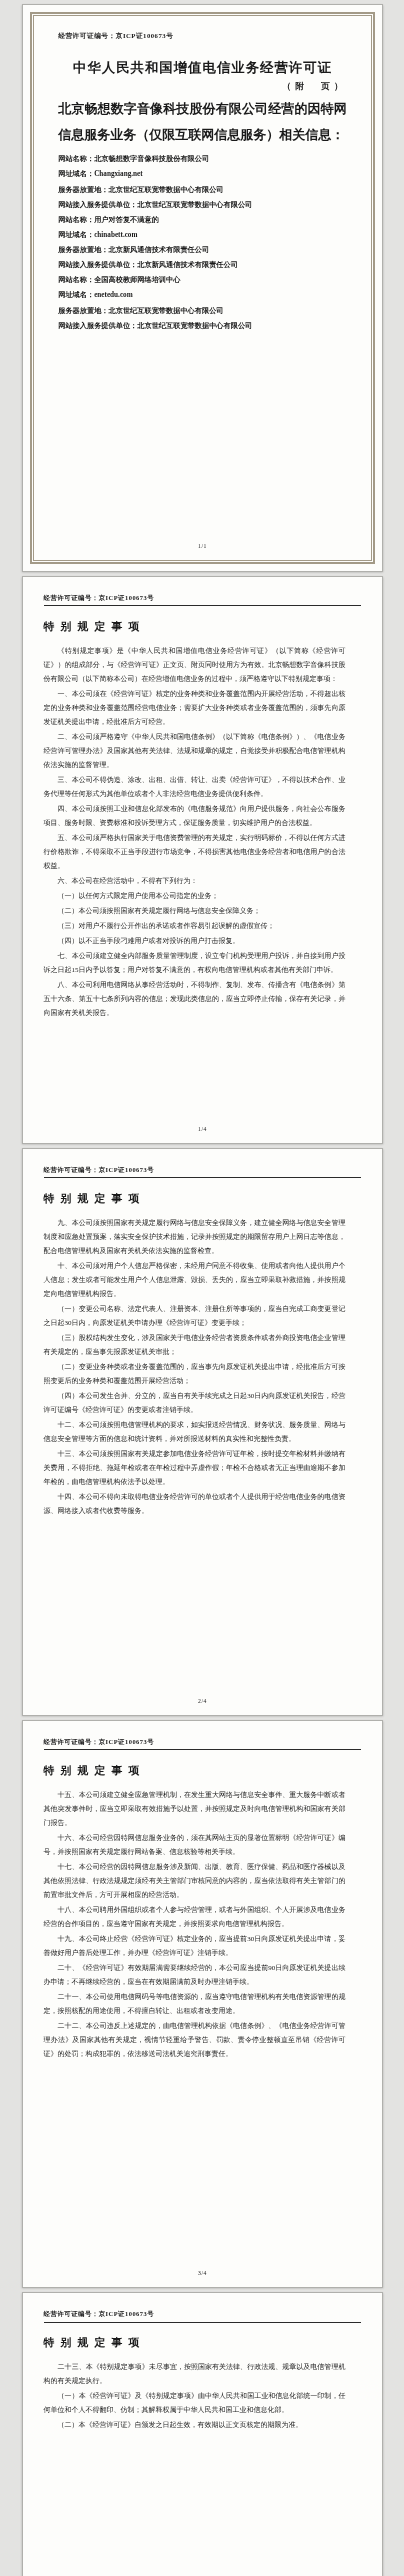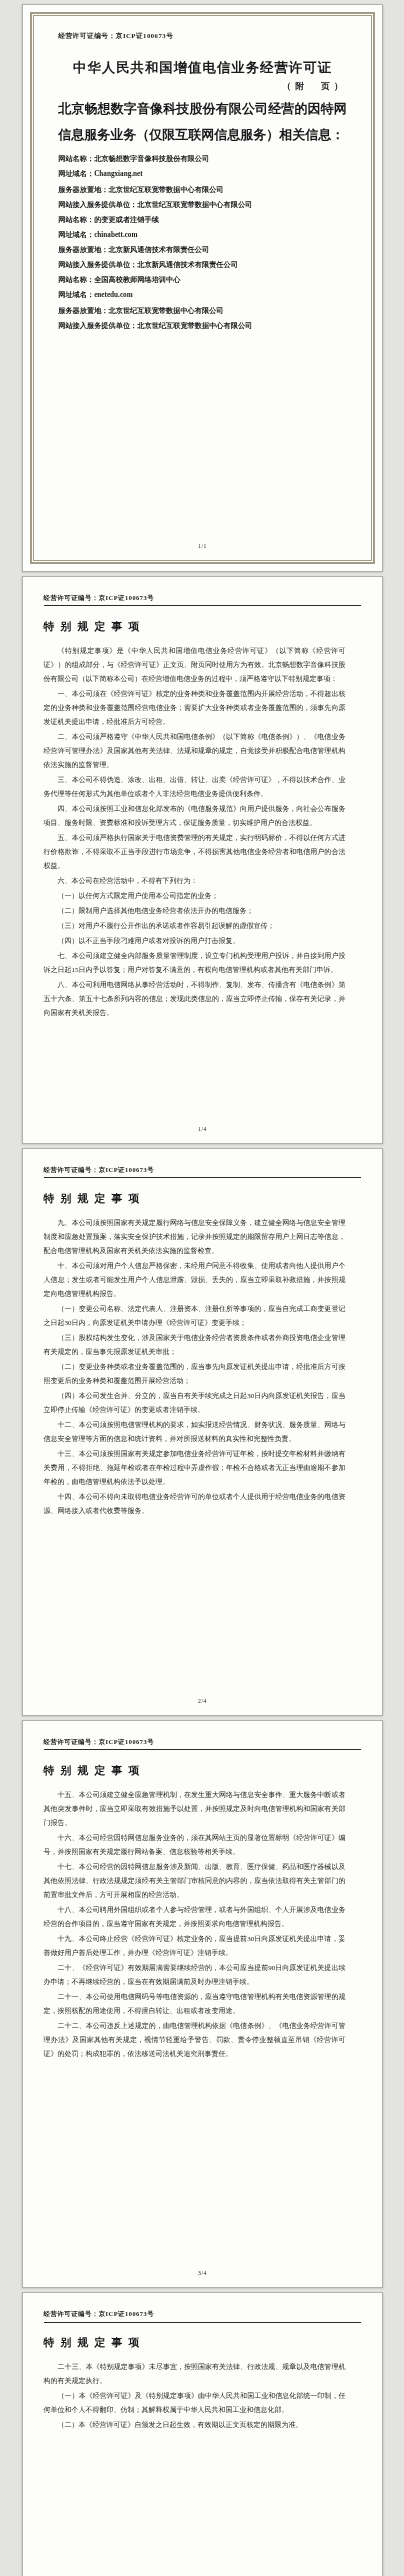--- a/index.html
+++ b/index.html
@@ -104,21 +104,21 @@
           <span>经营许可证编号：</span><span>京ICP证100673号</span>
         </div>
         <h1 class="cert-title">中华人民共和国增值电信业务经营许可证</h1>
         <div class="cert-subtitle">（附　页）</div>
         <p class="cert-intro">北京畅想数字音像科技股份有限公司经营的因特网信息服务业务（仅限互联网信息服务）相关信息：</p>
         <div id="cert-entries">
             <div class="entry"><span class="entry-label">网站名称：</span><span class="entry-value">北京畅想数字音像科技股份有限公司</span></div>
             <div class="entry"><span class="entry-label">网址域名：</span><span class="entry-value">Changxiang.net</span></div>
             <div class="entry"><span class="entry-label">服务器放置地：</span><span class="entry-value">北京世纪互联宽带数据中心有限公司</span></div>
             <div class="entry"><span class="entry-label">网站接入服务提供单位：</span><span class="entry-value">北京世纪互联宽带数据中心有限公司</span></div>
-            <div class="entry"><span class="entry-label">网站名称：</span><span class="entry-value">的变更或者注销手续</span></div>
+            <div class="entry"><span class="entry-label">网站名称：</span><span class="entry-value">用户对答复不满意的</span></div>
             <div class="entry"><span class="entry-label">网址域名：</span><span class="entry-value">chinabett.com</span></div>
             <div class="entry"><span class="entry-label">服务器放置地：</span><span class="entry-value">北京新风通信技术有限责任公司</span></div>
             <div class="entry"><span class="entry-label">网站接入服务提供单位：</span><span class="entry-value">北京新风通信技术有限责任公司</span></div>
             <div class="entry"><span class="entry-label">网站名称：</span><span class="entry-value">全国高校教师网络培训中心</span></div>
             <div class="entry"><span class="entry-label">网址域名：</span><span class="entry-value">enetedu.com</span></div>
             <div class="entry"><span class="entry-label">服务器放置地：</span><span class="entry-value">北京世纪互联宽带数据中心有限公司</span></div>
             <div class="entry"><span class="entry-label">网站接入服务提供单位：</span><span class="entry-value">北京世纪互联宽带数据中心有限公司</span></div>
           </div>
         <div class="page-footer">1/1</div>
       </div>
@@ -130,36 +130,36 @@
         <div class="prov-header"><span>经营许可证编号：</span><span>京ICP证100673号</span></div>
         <h2 class="prov-title">特别规定事项</h2>
         <p class="prov-para">《特别规定事项》是《中华人民共和国增值电信业务经营许可证》（以下简称《经营许可证》）的组成部分，与《经营许可证》正文页、附页同时使用方为有效。北京畅想数字音像科技股份有限公司（以下简称本公司）在经营增值电信业务的过程中，须严格遵守以下特别规定事项：</p>
         <p class="prov-para">一、本公司须在《经营许可证》核定的业务种类和业务覆盖范围内开展经营活动，不得超出核定的业务种类和业务覆盖范围经营电信业务；需要扩大业务种类或者业务覆盖范围的，须事先向原发证机关提出申请，经批准后方可经营。</p>
         <p class="prov-para">二、本公司须严格遵守《中华人民共和国电信条例》（以下简称《电信条例》）、《电信业务经营许可管理办法》及国家其他有关法律、法规和规章的规定，自觉接受并积极配合电信管理机构依法实施的监督管理。</p>
         <p class="prov-para">三、本公司不得伪造、涂改、出租、出借、转让、出卖《经营许可证》，不得以技术合作、业务代理等任何形式为其他单位或者个人非法经营电信业务提供便利条件。</p>
         <p class="prov-para">四、本公司须按照工业和信息化部发布的《电信服务规范》向用户提供服务，向社会公布服务项目、服务时限、资费标准和投诉受理方式，保证服务质量，切实维护用户的合法权益。</p>
         <p class="prov-para">五、本公司须严格执行国家关于电信资费管理的有关规定，实行明码标价，不得以任何方式进行价格欺诈，不得采取不正当手段进行市场竞争，不得损害其他电信业务经营者和电信用户的合法权益。</p>
         <p class="prov-para">六、本公司在经营活动中，不得有下列行为：</p>
         <p class="prov-para">（一）以任何方式限定用户使用本公司指定的业务；</p>
-        <p class="prov-para">（二）限制用户选择其他电信业务经营者依法开办的电信服务；</p>
+        <p class="prov-para">（二）本公司须按照国家有关规定履行网络与信息安全保障义务；</p>
         <p class="prov-para">（三）对用户不履行公开作出的承诺或者作容易引起误解的虚假宣传；</p>
         <p class="prov-para">（四）以不正当手段刁难用户或者对投诉的用户打击报复。</p>
         <p class="prov-para">七、本公司须建立健全内部服务质量管理制度，设立专门机构受理用户投诉，并自接到用户投诉之日起15日内予以答复；用户对答复不满意的，有权向电信管理机构或者其他有关部门申诉。</p>
         <p class="prov-para">八、本公司利用电信网络从事经营活动时，不得制作、复制、发布、传播含有《电信条例》第五十六条、第五十七条所列内容的信息；发现此类信息的，应当立即停止传输，保存有关记录，并向国家有关机关报告。</p>
         <div class="page-footer">1/4</div>
       </section>
       <section class="page prov-page">
         <div class="prov-header"><span>经营许可证编号：</span><span>京ICP证100673号</span></div>
         <h2 class="prov-title">特别规定事项</h2>
         <p class="prov-para">九、本公司须按照国家有关规定履行网络与信息安全保障义务，建立健全网络与信息安全管理制度和应急处置预案，落实安全保护技术措施，记录并按照规定的期限留存用户上网日志等信息，配合电信管理机构及国家有关机关依法实施的监督检查。</p>
         <p class="prov-para">十、本公司须对用户个人信息严格保密，未经用户同意不得收集、使用或者向他人提供用户个人信息；发生或者可能发生用户个人信息泄露、毁损、丢失的，应当立即采取补救措施，并按照规定向电信管理机构报告。</p>
         <p class="prov-para">（一）变更公司名称、法定代表人、注册资本、注册住所等事项的，应当自完成工商变更登记之日起30日内，向原发证机关申请办理《经营许可证》变更手续；</p>
         <p class="prov-para">（三）股权结构发生变化，涉及国家关于电信业务经营者资质条件或者外商投资电信企业管理有关规定的，应当事先报原发证机关审批；</p>
         <p class="prov-para">（二）变更业务种类或者业务覆盖范围的，应当事先向原发证机关提出申请，经批准后方可按照变更后的业务种类和覆盖范围开展经营活动；</p>
-        <p class="prov-para">（四）本公司发生合并、分立的，应当自有关手续完成之日起30日内向原发证机关报告，应当立即停止传输《经营许可证》的变更或者注销手续。</p>
+        <p class="prov-para">（四）本公司发生合并、分立的，应当自有关手续完成之日起30日内向原发证机关报告，经营许可证编号《经营许可证》的变更或者注销手续。</p>
         <p class="prov-para">十二、本公司须按照电信管理机构的要求，如实报送经营情况、财务状况、服务质量、网络与信息安全管理等方面的信息和统计资料，并对所报送材料的真实性和完整性负责。</p>
         <p class="prov-para">十三、本公司须按照国家有关规定参加电信业务经营许可证年检，按时提交年检材料并缴纳有关费用，不得拒绝、拖延年检或者在年检过程中弄虚作假；年检不合格或者无正当理由逾期不参加年检的，由电信管理机构依法予以处理。</p>
         <p class="prov-para">十四、本公司不得向未取得电信业务经营许可的单位或者个人提供用于经营电信业务的电信资源、网络接入或者代收费等服务。</p>
         <div class="page-footer">2/4</div>
       </section>
       <section class="page prov-page">
         <div class="prov-header"><span>经营许可证编号：</span><span>京ICP证100673号</span></div>
         <h2 class="prov-title">特别规定事项</h2>
         <p class="prov-para">十五、本公司须建立健全应急管理机制，在发生重大网络与信息安全事件、重大服务中断或者其他突发事件时，应当立即采取有效措施予以处置，并按照规定及时向电信管理机构和国家有关部门报告。</p>
         <p class="prov-para">十六、本公司经营因特网信息服务业务的，须在其网站主页的显著位置标明《经营许可证》编号，并按照国家有关规定履行网站备案、信息核验等相关手续。</p>

